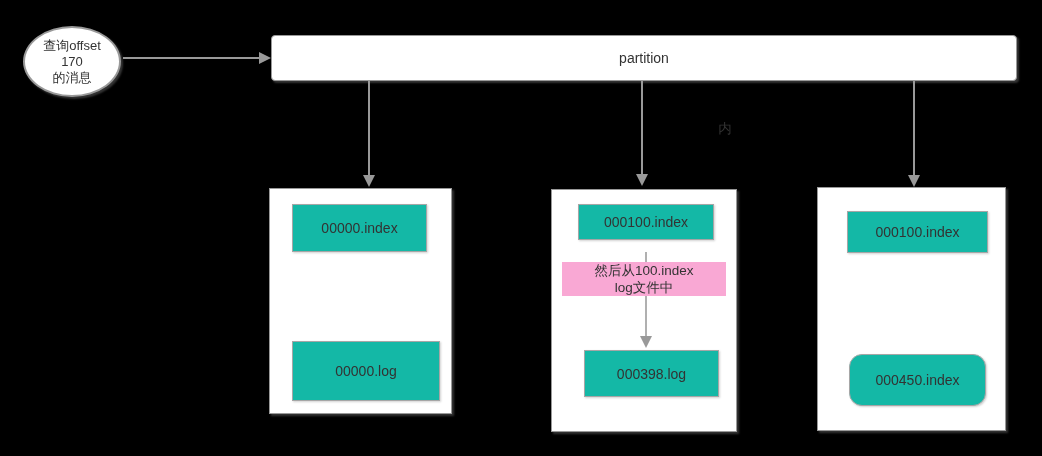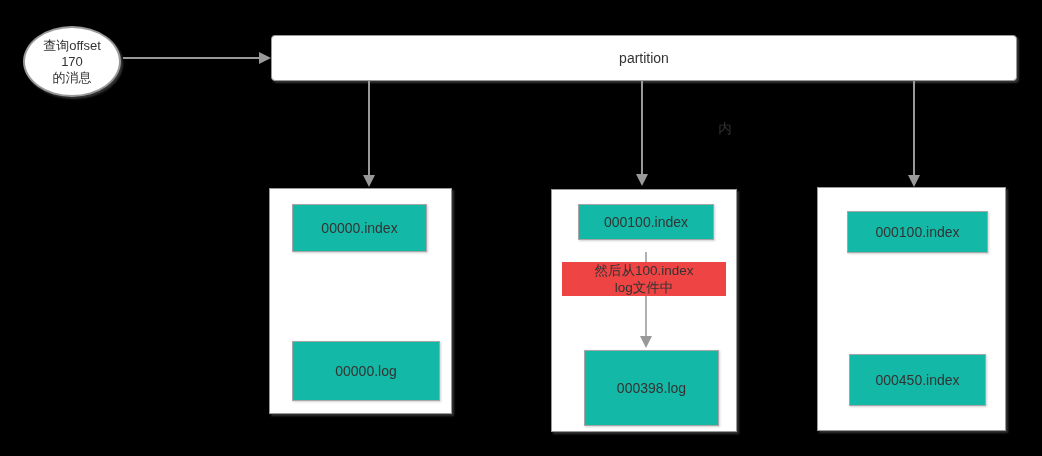--- a/index.html
+++ b/index.html
@@ -34,21 +34,21 @@
   .arrow-down{
     position:absolute;width:0;height:0;
     border-left:6px solid transparent;border-right:6px solid transparent;
     border-top:12px solid #999;
   }
   .note{
     position:absolute;text-align:center;font-size:13.5px;line-height:17px;color:#333;
   }
   .note-inner{
     position:absolute;text-align:center;font-size:13.5px;line-height:17px;
-    color:#333;background:#ef4444;z-index:2;
+    color:#333;background:#f9a8d4;z-index:2;
   }
   .partition-label{font-size:14px;}
 </style>
 </head>
 <body>
 
 <div id="stage">
 
   <div class="node ellipse" style="left:23px;top:26px;width:98px;height:71px;">
     <div>查询offset</div>
@@ -91,27 +91,27 @@
     </div>
 
     <div class="vline" style="left:93px;top:62px;height:85px;background:#b0b0b0;z-index:1;"></div>
     <div class="arrow-down" style="left:88px;top:146px;z-index:3;"></div>
 
     <div class="note-inner" style="left:10px;right:10px;top:72px;">
       <div>然后从100.index</div>
       <div>log文件中</div>
     </div>
 
-    <div class="filebox" style="left:32px;top:160px;width:135px;height:76px;">
+    <div class="filebox" style="left:32px;top:160px;width:135px;height:47px;">
       <span>000398.log</span>
     </div>
   </div>
 
   <div class="node" style="left:817px;top:187px;width:189px;height:244px;">
     <div class="filebox" style="left:29px;top:23px;width:141px;height:42px;">
       <span>000100.index</span>
     </div>
-    <div class="filebox" style="left:31px;top:166px;width:137px;height:52px;">
+    <div class="filebox" style="left:31px;top:166px;width:137px;height:52px;border-radius:13px;">
       <span>000450.index</span>
     </div>
   </div>
 
 </div>
 
 </body></html>

